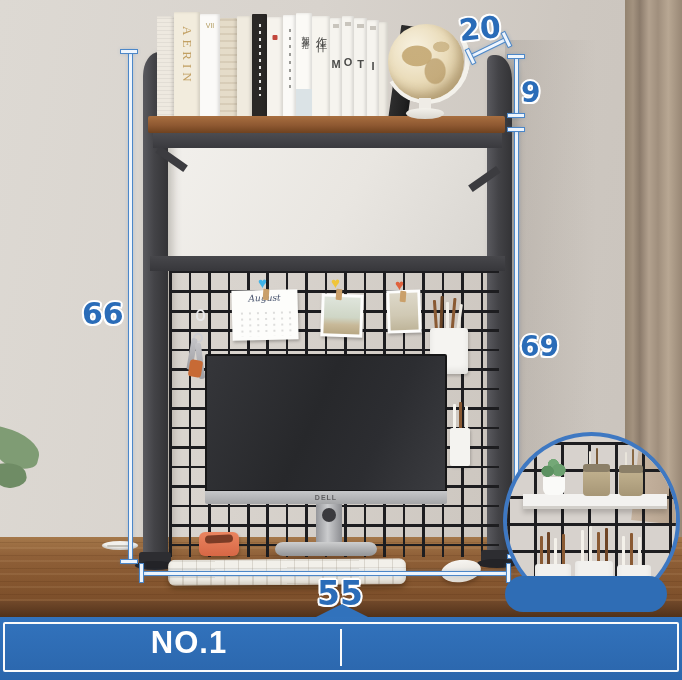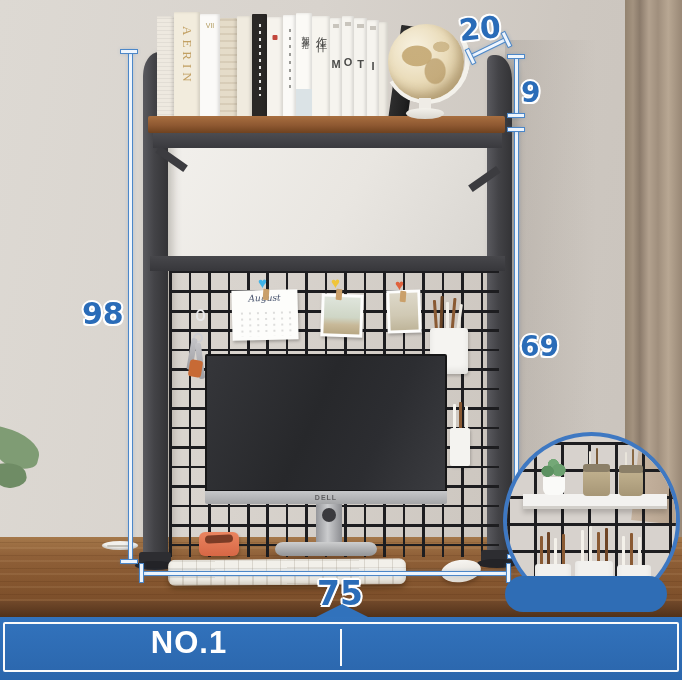--- a/index.html
+++ b/index.html
@@ -385,25 +385,25 @@
   <div class="abs dim cap cap-h cap11b"></div>
   <div class="abs dim dim-v56"></div>
   <div class="abs dim cap cap-h cap56t"></div>
   <div class="abs dim cap cap-h cap56b"></div>
   <div class="abs dim dim20"></div>
   <div class="abs dim cap20a"></div>
   <div class="abs dim cap20b"></div>
   <div class="abs dim dim-h55"></div>
   <div class="abs dim cap cap-v cap55l"></div>
   <div class="abs dim cap cap-v cap55r"></div>
-  <div class="dim-num n98">98</div>
+  <div class="dim-num n98">66</div>
   <div class="dim-num n56">69</div>
   <div class="dim-num n11">9</div>
   <div class="dim-num n20">20</div>
-  <div class="dim-num n55">75</div>
+  <div class="dim-num n55">55</div>
 
   <div class="abs inset">
     <div class="ins-curtain"></div>
     <div class="ins-grid"></div>
     <div class="ins-shelf"></div>
     <div class="ins-plant"></div>
     <div class="ins-pot"></div>
     <div class="ins-stick is1"></div>
     <div class="ins-stick is2"></div>
     <div class="ins-stick is3"></div>

